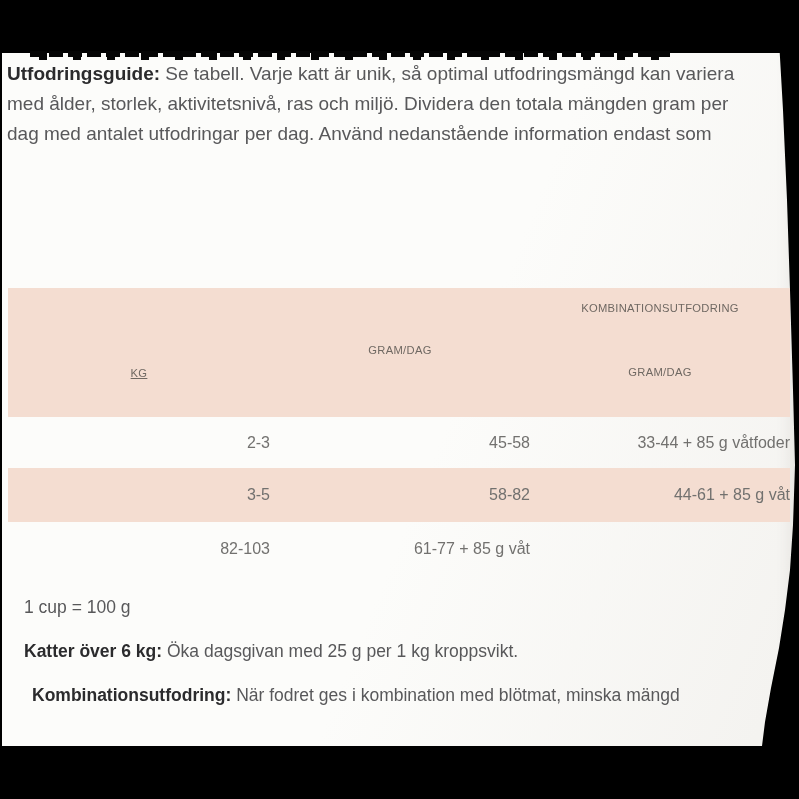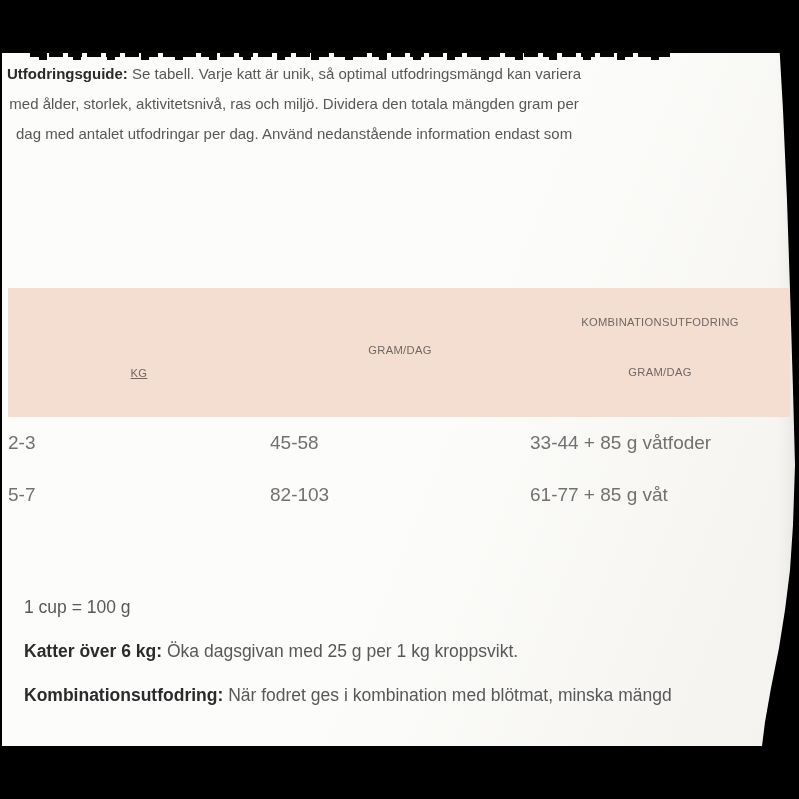--- a/index.html
+++ b/index.html
@@ -16,44 +16,44 @@
       771px 688px,765px 722px,762px 746px,2px 746px);
     box-shadow:inset -14px -4px 18px -8px rgba(70,58,50,.12);
   }
   .top-band{position:absolute;left:0;top:0;width:799px;height:53px;background:#000;}
   .bottom-band{position:absolute;left:0;top:746px;width:799px;height:53px;background:#000;}
   .teeth1{position:absolute;left:30px;top:51px;width:640px;height:6px;
     background:repeating-linear-gradient(90deg,#050505 0 14px,rgba(0,0,0,0) 14px 19px);}
   .teeth2{position:absolute;left:30px;top:51px;width:640px;height:9px;
     background:repeating-linear-gradient(90deg,rgba(0,0,0,0) 0 9px,#050505 9px 17px,rgba(0,0,0,0) 17px 34px);}
 
-  .intro{position:absolute;left:7px;top:59px;color:#58585a;font-size:15px;line-height:29.8px;text-align:center;}
+  .intro{position:absolute;left:7px;top:59px;color:#58585a;font-size:19px;line-height:29.8px;}
   .intro .ln{white-space:nowrap;}
   .lead{font-weight:bold;color:#2b2b2d;}
 
   .feed-table{position:absolute;left:8px;top:288px;width:782px;color:#72716f;}
   .thead{position:relative;height:129px;background:#f4ddd1;color:#6f6862;
     font-size:11.2px;letter-spacing:.3px;}
   .th{position:absolute;text-align:center;white-space:nowrap;}
   .th.c1{left:0;width:262px;}
   .th.c2{left:262px;width:260px;}
   .th.c3{left:522px;width:260px;}
   .th.c1a{top:31px;} .th.c1b{top:79px;text-decoration:underline;}
   .th.c2a{top:56px;}
-  .th.c3a{top:28px;} .th.c3b{top:78px;}
+  .th.c3a{top:14px;} .th.c3b{top:78px;}
   .trow{display:grid;grid-template-columns:262px 260px 260px;align-items:center;
-    text-align:left;font-size:19px;}
+    text-align:right;font-size:16px;}
   .trow.r1{height:51px;}
   .trow.r2{height:54px;background:#f4ddd1;}
   .trow.r3{height:53px;}
 
   .note{position:absolute;left:24px;color:#58585a;font-size:17.5px;line-height:31px;white-space:nowrap;}
   .note-cup{top:592px;}
   .note-over7{top:636px;}
-  .note-combo{top:680px;}
+  .note-combo{top:680px;margin-left:8px;}
 </style>
 </head>
 <body>
 
 <div class="stage">
 
   <div class="label">
 
     <div class="intro">
       <div class="ln"><span class="lead">Utfodringsguide:</span><span> Se tabell. Varje katt är unik, så optimal utfodringsmängd kan variera</span></div>
@@ -67,22 +67,26 @@
         <div class="th c2 c2a">GRAM/DAG</div>
         <div class="th c3 c3a">KOMBINATIONSUTFODRING</div>
         <div class="th c3 c3b">GRAM/DAG</div>
       </div>
 
       <div class="trow r1">
         <div>2-3</div>
         <div>45-58</div>
         <div>33-44 + 85 g våtfoder</div>
       </div>
+      <div class="trow r2">
+        <div>3-5</div>
+        <div>58-82</div>
+        <div>44-61 + 85 g våt</div>
+      </div>
       <div class="trow r3">
-        <div>5-7</div>
         <div>82-103</div>
         <div>61-77 + 85 g våt</div>
       </div>
     </div>
 
     <div class="note note-cup">1 cup = 100 g</div>
 
     <div class="note note-over7"><span class="lead">Katter över 6 kg:</span><span> Öka dagsgivan med 25 g per 1 kg kroppsvikt.</span></div>
 
     <div class="note note-combo">

